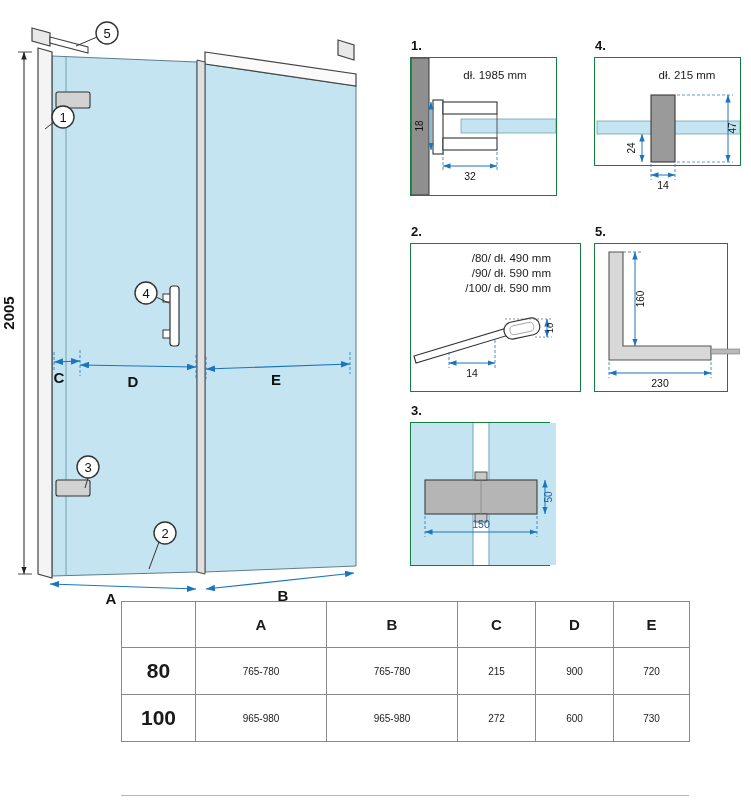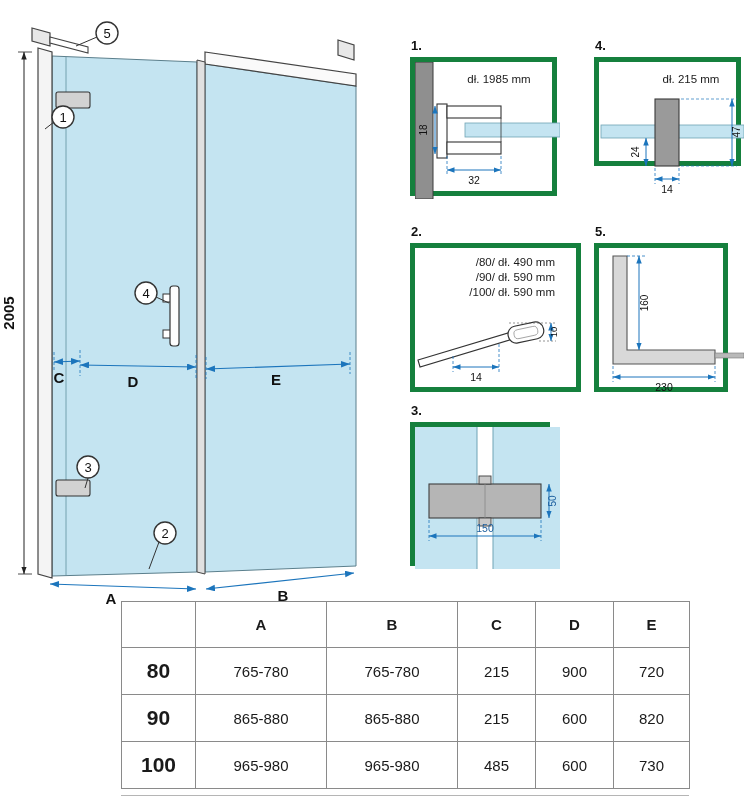--- a/index.html
+++ b/index.html
@@ -2,29 +2,29 @@
 <html><head>
 <meta charset="utf-8">
 <style>
   * { margin:0; padding:0; box-sizing:border-box; }
   html,body { background:#ffffff; }
   body {
     width:751px; height:800px; position:relative; overflow:hidden;
     font-family:"Liberation Sans", sans-serif; color:#1a1a1a;
   }
   .abs { position:absolute; }
-  .detail-box { position:absolute; border:5px solid #15803d; background:#fff; }
+  .detail-box { position:absolute; border:1px solid #15803d; background:#fff; }
   .detail-label { position:absolute; font-size:13px; font-weight:bold; color:#111; }
   svg text { font-family:"Liberation Sans", sans-serif; }
   table.size { border-collapse:collapse; table-layout:fixed; background:#fff; }
   table.size th, table.size td {
     border:1px solid #8a8a8a; text-align:center; vertical-align:middle; color:#1a1a1a;
   }
   table.size th { font-size:15px; font-weight:bold; height:46px; }
-  table.size td { font-size:15px; height:47px; }
+  table.size td { font-size:10px; height:47px; }
   table.size td.rowlabel { font-weight:bold; font-size:21px; }
 </style>
 </head>
 <body>
 
 <svg class="abs" style="left:0;top:0" width="405" height="612" viewBox="0 0 405 612">
   <defs>
     <marker id="mB" markerWidth="9" markerHeight="7" refX="7.5" refY="2.75" orient="auto">
       <path d="M0,0 L7.5,2.75 L0,5.5 Z" fill="#1c75bc"></path>
       </marker>
@@ -268,32 +268,24 @@
     <tbody>
       <tr>
         <td class="rowlabel">80</td>
         <td>765-780</td>
         <td>765-780</td>
         <td>215</td>
         <td>900</td>
         <td>720</td>
       </tr>
       <tr>
-        <td class="rowlabel">90</td>
-        <td>865-880</td>
-        <td>865-880</td>
-        <td>215</td>
-        <td>600</td>
-        <td>820</td>
-      </tr>
-      <tr>
         <td class="rowlabel">100</td>
         <td>965-980</td>
         <td>965-980</td>
-        <td>485</td>
+        <td>272</td>
         <td>600</td>
         <td>730</td>
       </tr>
     </tbody>
   </table>
 </div>
 
 <div class="abs" style="left:121px;top:795px;width:568px;height:0;border-top:1px solid #b5b5b5"></div>
 
 </body></html>

